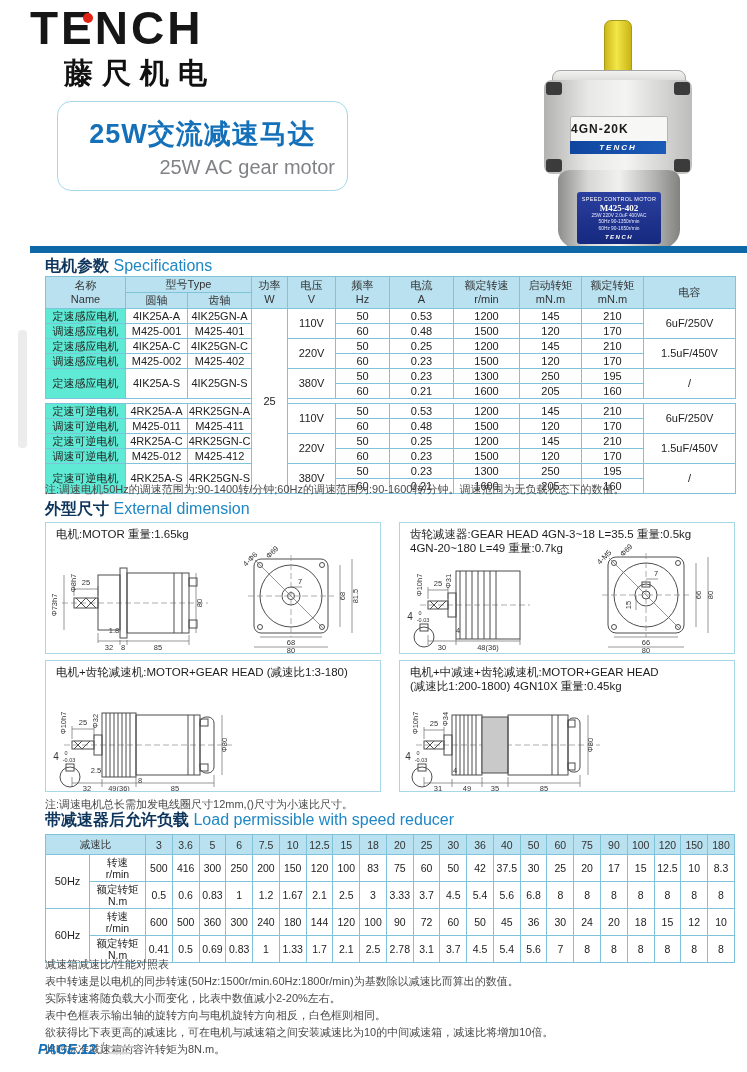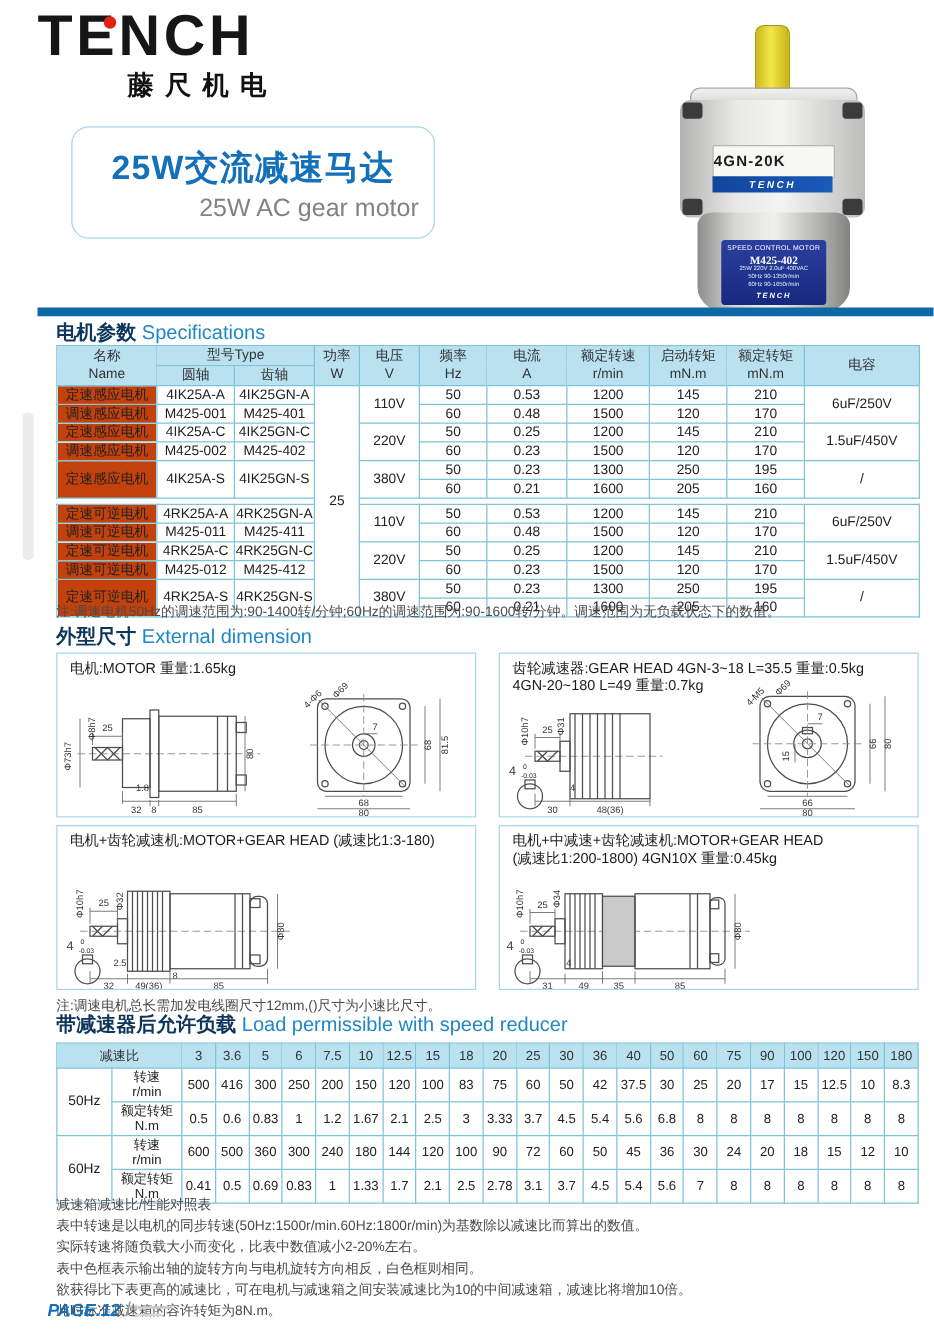--- a/index.html
+++ b/index.html
@@ -3,21 +3,21 @@
 <meta charset="utf-8">
 <style>
   html,body{margin:0;padding:0;}
   body{width:747px;height:1072px;background:#fff;font-family:"Liberation Sans","DejaVu Sans",sans-serif;position:relative;overflow:hidden;color:#222;}
   .abs{position:absolute;}
 
   
   .logo{left:30px;top:4px;width:230px;}
   .logo-en{font-size:46px;font-weight:bold;letter-spacing:3px;color:#161616;line-height:1.05;}
   .logo-dot{position:absolute;left:53px;top:9px;width:10px;height:10px;border-radius:50%;background:#e02315;}
-  .logo-cn{font-size:21px;font-weight:bold;letter-spacing:9px;color:#111;margin-left:34px;margin-top:2px;text-align:center;}
+  .logo-cn{font-size:29px;font-weight:bold;letter-spacing:9px;color:#111;margin-left:34px;margin-top:2px;}
 
   
   .banner{left:57px;top:101px;width:291px;height:90px;border:1px solid #a5d7e8;border-radius:14px;box-sizing:border-box;padding-top:14px;}
   .banner-cn{font-size:27px;font-weight:bold;color:#1470b8;text-align:center;letter-spacing:1px;}
   .banner-en{font-size:20px;color:#808285;text-align:right;padding-right:12px;margin-top:4px;}
 
   
   .bluebar{left:30px;top:246px;width:717px;height:7px;background:#0e67a7;}
 
   
@@ -44,21 +44,21 @@
   .sec{font-size:16px;font-weight:bold;}
   .sec .cn{color:#0e355c;}
   .sec .en{color:#1e87c5;font-weight:normal;}
 
   
   table{border-collapse:collapse;table-layout:fixed;}
   th,td{border:1px solid #7fc3da;text-align:center;white-space:pre-line;padding:0;overflow:hidden;}
   .spec{left:45px;top:276px;width:690px;font-size:11px;}
   .spec th{background:#b9e1f0;font-weight:normal;height:15px;line-height:1.2;color:#333;}
   .spec td{height:14px;line-height:1.15;color:#222;}
-  .spec td.nm{background:#c2410c;}
+  .spec td.nm{background:#5eead4;}
   .spec td.gap{border:none;height:4px;padding:0;}
   .ldt{left:45px;top:834px;width:690px;font-size:10.5px;}
   .ldt th{background:#b9e1f0;font-weight:normal;height:19px;color:#333;}
   .ldt td{height:26px;line-height:1.15;color:#222;}
   .ldt td.fq{font-size:11px;}
   .ldt td.lb{font-size:10.5px;}
 
   .note{color:#4a4a4a;font-size:11px;}
 
   

